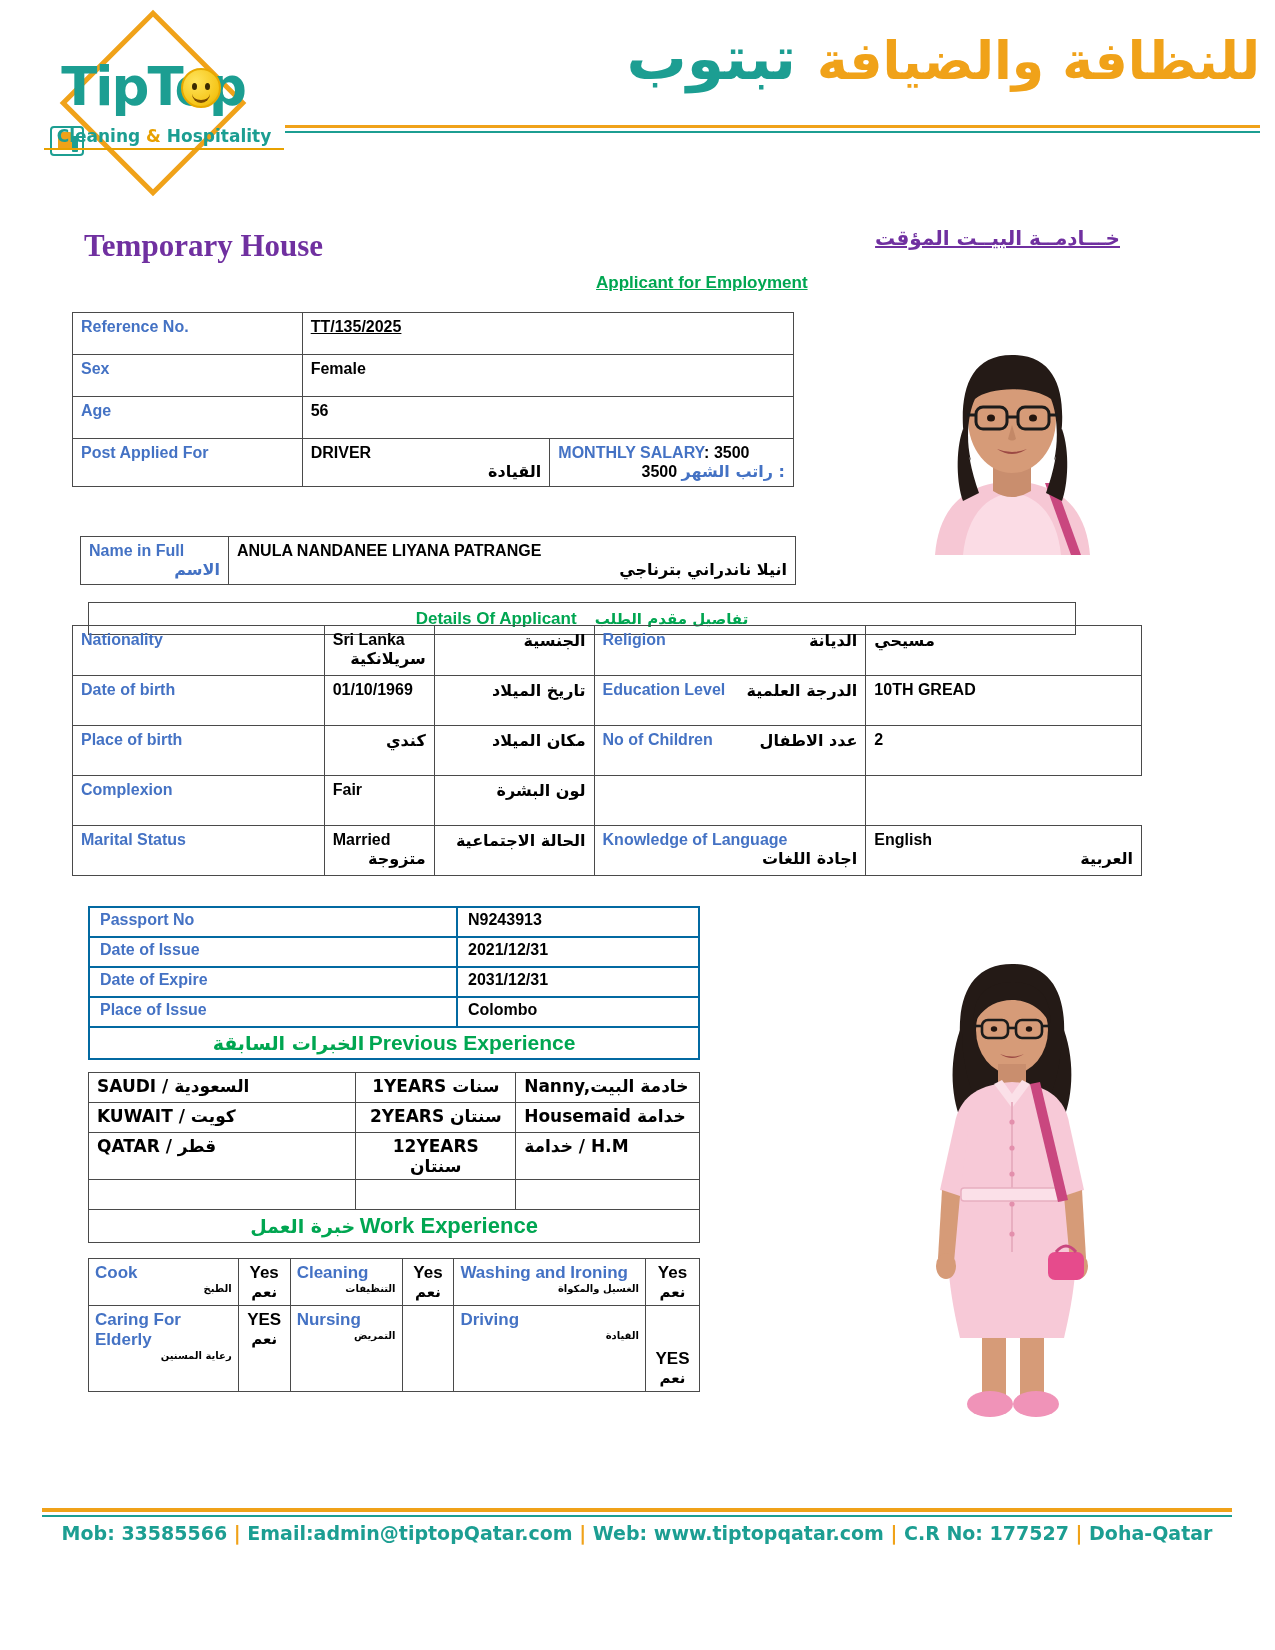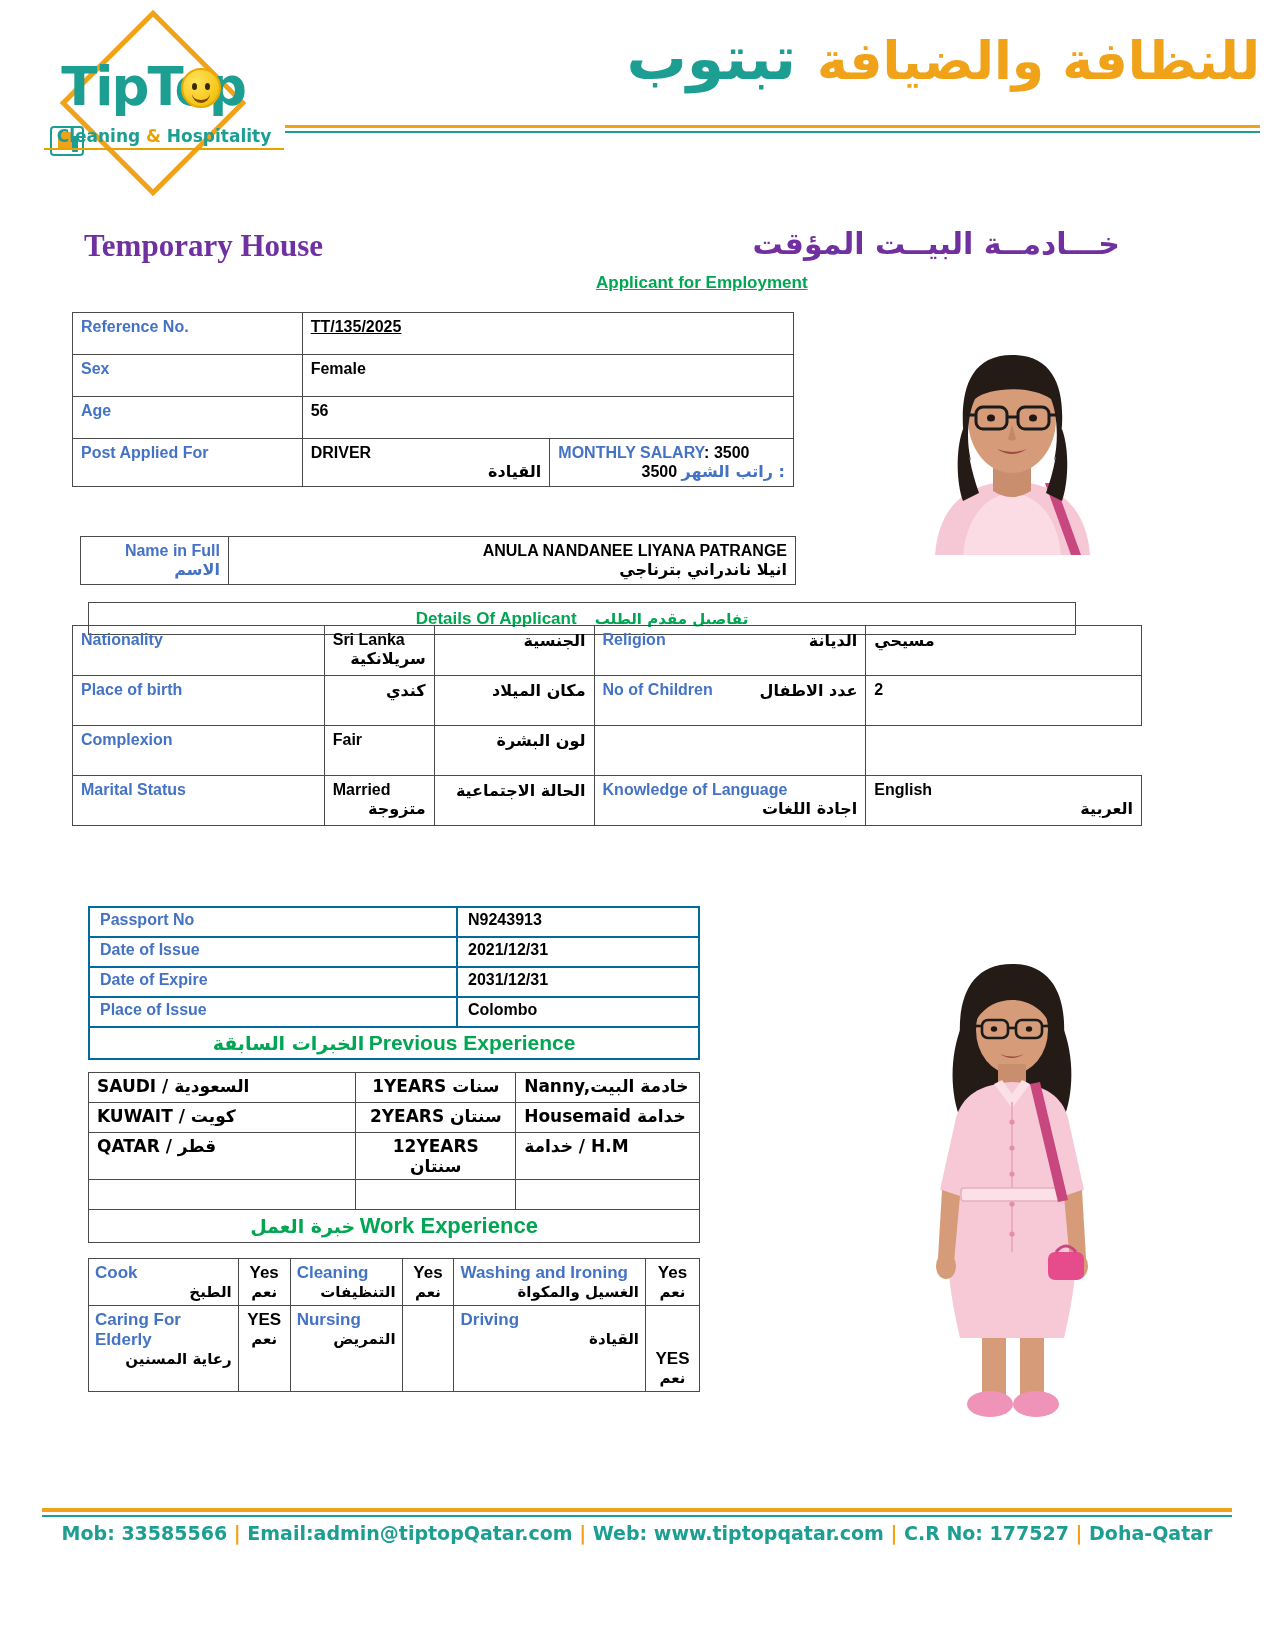--- a/index.html
+++ b/index.html
@@ -145,24 +145,25 @@
     font-family: "Liberation Serif", serif;
     font-size: 31px;
     font-weight: bold;
     color: #7030A0;
   }
   .title-ar {
     position: absolute;
     right: 155px; top: 226px;
     direction: rtl;
     font-family: "DejaVu Sans", sans-serif;
-    font-size: 30px;
+    font-size: 20px;
     font-weight: bold;
     color: #7030A0;
     white-space: nowrap;
+    text-decoration: underline;
   }
   .subtitle-en {
     position: absolute;
     left: 596px; top: 273px;
     font-size: 17px;
     font-weight: bold;
     color: #00A651;
     text-decoration: underline;
   }
 
@@ -185,21 +186,21 @@
   .t-top .cell-lbl { width: 160px; }
   .underlined { text-decoration: underline; }
 
   
   .t-name {
     position: absolute;
     left: 80px; top: 536px;
     width: 716px;
     font-size: 16px;
   }
-  .t-name td { border: 1px solid #4a4a4a; text-align: right; }
+  .t-name td { border: 1px solid #4a4a4a; }
   .t-name .cell-lbl { width: 148px; }
 
   
   .bar-details {
     position: absolute;
     left: 88px; top: 602px;
     width: 988px; height: 33px;
     border: 1px solid #4a4a4a;
     display: flex;
     align-items: center;
@@ -278,21 +279,21 @@
   
   .t-work {
     position: absolute;
     left: 88px; top: 1258px;
     width: 612px;
     font-size: 16px;
   }
   .t-work td { border: 1px solid #4a4a4a; padding: 4px 6px; }
   .t-work .sk-lbl { color: #4472C4; font-weight: bold; font-size: 17px; }
   .t-work .sk-ar {
-    color: #000; font-weight: bold; font-size: 15px;
+    color: #000; font-weight: bold; font-size: 10px;
     direction: rtl; font-family: "DejaVu Sans", sans-serif;
   }
   .t-work .yes { text-align: center; font-weight: bold; color: #000; font-size: 17px; }
   .t-work .yes .n {
     display:block; font-size: 15px;
     direction: rtl; font-family: "DejaVu Sans", sans-serif;
   }
   .t-work .w1 { width: 150px; }
   .t-work .w2 { width: 52px; }
   .t-work .w3 { width: 112px; }
@@ -440,20 +441,32 @@
       <td class="c3 ar-lbl">الجنسية</td>
       <td class="c4">
         <div class="c4-inner">
           <span class="lbl">Religion</span>
           <span class="ar-lbl">الديانة</span>
         </div>
       </td>
       <td class="c5 ar" style="text-align:left">مسيحي</td>
     </tr>
 
+    <tr>
+      <td class="c1 lbl">Date of birth</td>
+      <td class="c2 val">01/10/1969</td>
+      <td class="c3 ar-lbl">تاريخ الميلاد</td>
+      <td class="c4">
+        <div class="c4-inner">
+          <span class="lbl">Education Level</span>
+          <span class="ar-lbl">الدرجة العلمية</span>
+        </div>
+      </td>
+      <td class="c5 val">10TH GREAD</td>
+    </tr>
 
     <tr>
       <td class="c1 lbl">Place of birth</td>
       <td class="c2 ar">كندي</td>
       <td class="c3 ar-lbl">مكان الميلاد</td>
       <td class="c4">
         <div class="c4-inner">
           <span class="lbl">No of Children</span>
           <span class="ar-lbl">عدد الاطفال</span>
         </div>

